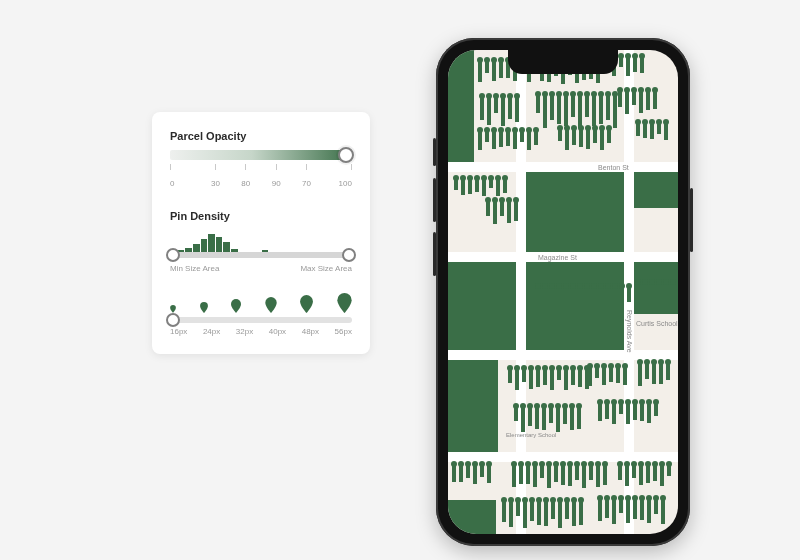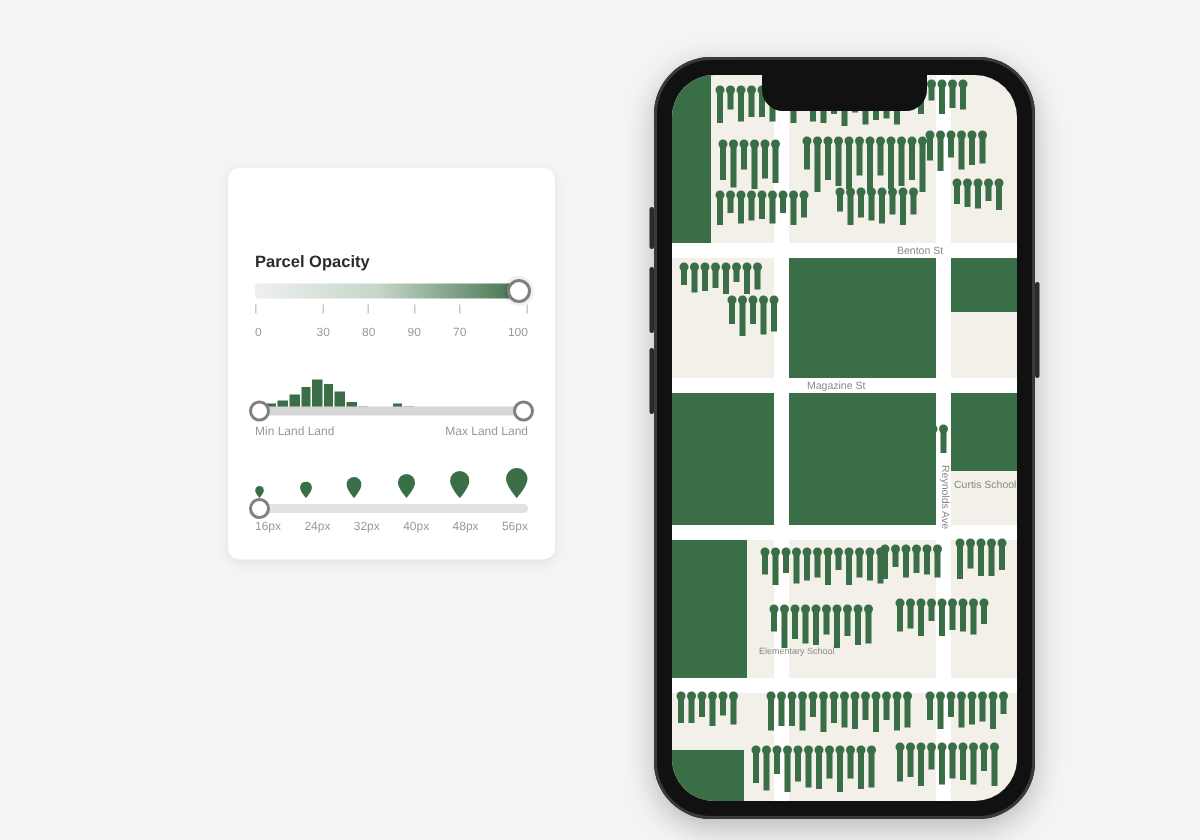--- a/index.html
+++ b/index.html
@@ -22,21 +22,20 @@
     box-shadow: 0 2px 8px rgba(0,0,0,0.08);
     padding: 18px 18px 14px 18px;
   }
   .group { margin-bottom: 20px; }
   .group:last-child { margin-bottom: 4px; }
   .group-title {
     font-size: 11px;
     font-weight: 700;
     color: #2b2b2b;
     margin-bottom: 8px;
-    margin-top: 39px;
   }
 
   
   .opacity-bar {
     height: 10px;
     width: 100%;
     background: linear-gradient(to right, #eef0ee 0%, #c6d6c9 45%, #3a6e47 100%);
     border-radius: 2px;
     position: relative;
     margin-bottom: 4px;
@@ -259,20 +258,21 @@
       <div class="tick"><span class="tick-label">0</span></div>
       <div class="tick"><span class="tick-label">30</span></div>
       <div class="tick"><span class="tick-label">80</span></div>
       <div class="tick"><span class="tick-label">90</span></div>
       <div class="tick"><span class="tick-label">70</span></div>
       <div class="tick"><span class="tick-label">100</span></div>
     </div>
   </div>
 
   <div class="group">
+    <div class="group-title">Pin Density</div>
     <div class="density-wrap">
       <div class="density-hist" id="hist">
           <span style="height: 12.5%;"></span>
           <span style="height: 18.75%;"></span>
           <span style="height: 31.25%;"></span>
           <span style="height: 50%;"></span>
           <span style="height: 75%;"></span>
           <span style="height: 100%;"></span>
           <span style="height: 87.5%;"></span>
           <span style="height: 62.5%;"></span>
@@ -291,22 +291,22 @@
           <span style="height: 0%; background: transparent;"></span>
           <span style="height: 0%; background: transparent;"></span>
           <span style="height: 0%; background: transparent;"></span>
           <span style="height: 0%; background: transparent;"></span>
         </div>
       <div class="density-track"></div>
       <div class="density-handle left"></div>
       <div class="density-handle right"></div>
     </div>
     <div class="density-labels">
-      <span>Min Land Land</span>
-      <span>Max Land Land</span>
+      <span>Min Size Area</span>
+      <span>Max Size Area</span>
     </div>
   </div>
 
   <div class="group">
     <div class="pin-icons">
       <svg width="6" height="8" viewBox="0 0 10 14">
           <path d="M5 0a5 5 0 0 0-5 5c0 3.5 5 9 5 9s5-5.5 5-9a5 5 0 0 0-5-5z"></path>
         </svg>
       <svg width="8" height="11" viewBox="0 0 10 14">
           <path d="M5 0a5 5 0 0 0-5 5c0 3.5 5 9 5 9s5-5.5 5-9a5 5 0 0 0-5-5z"></path>

